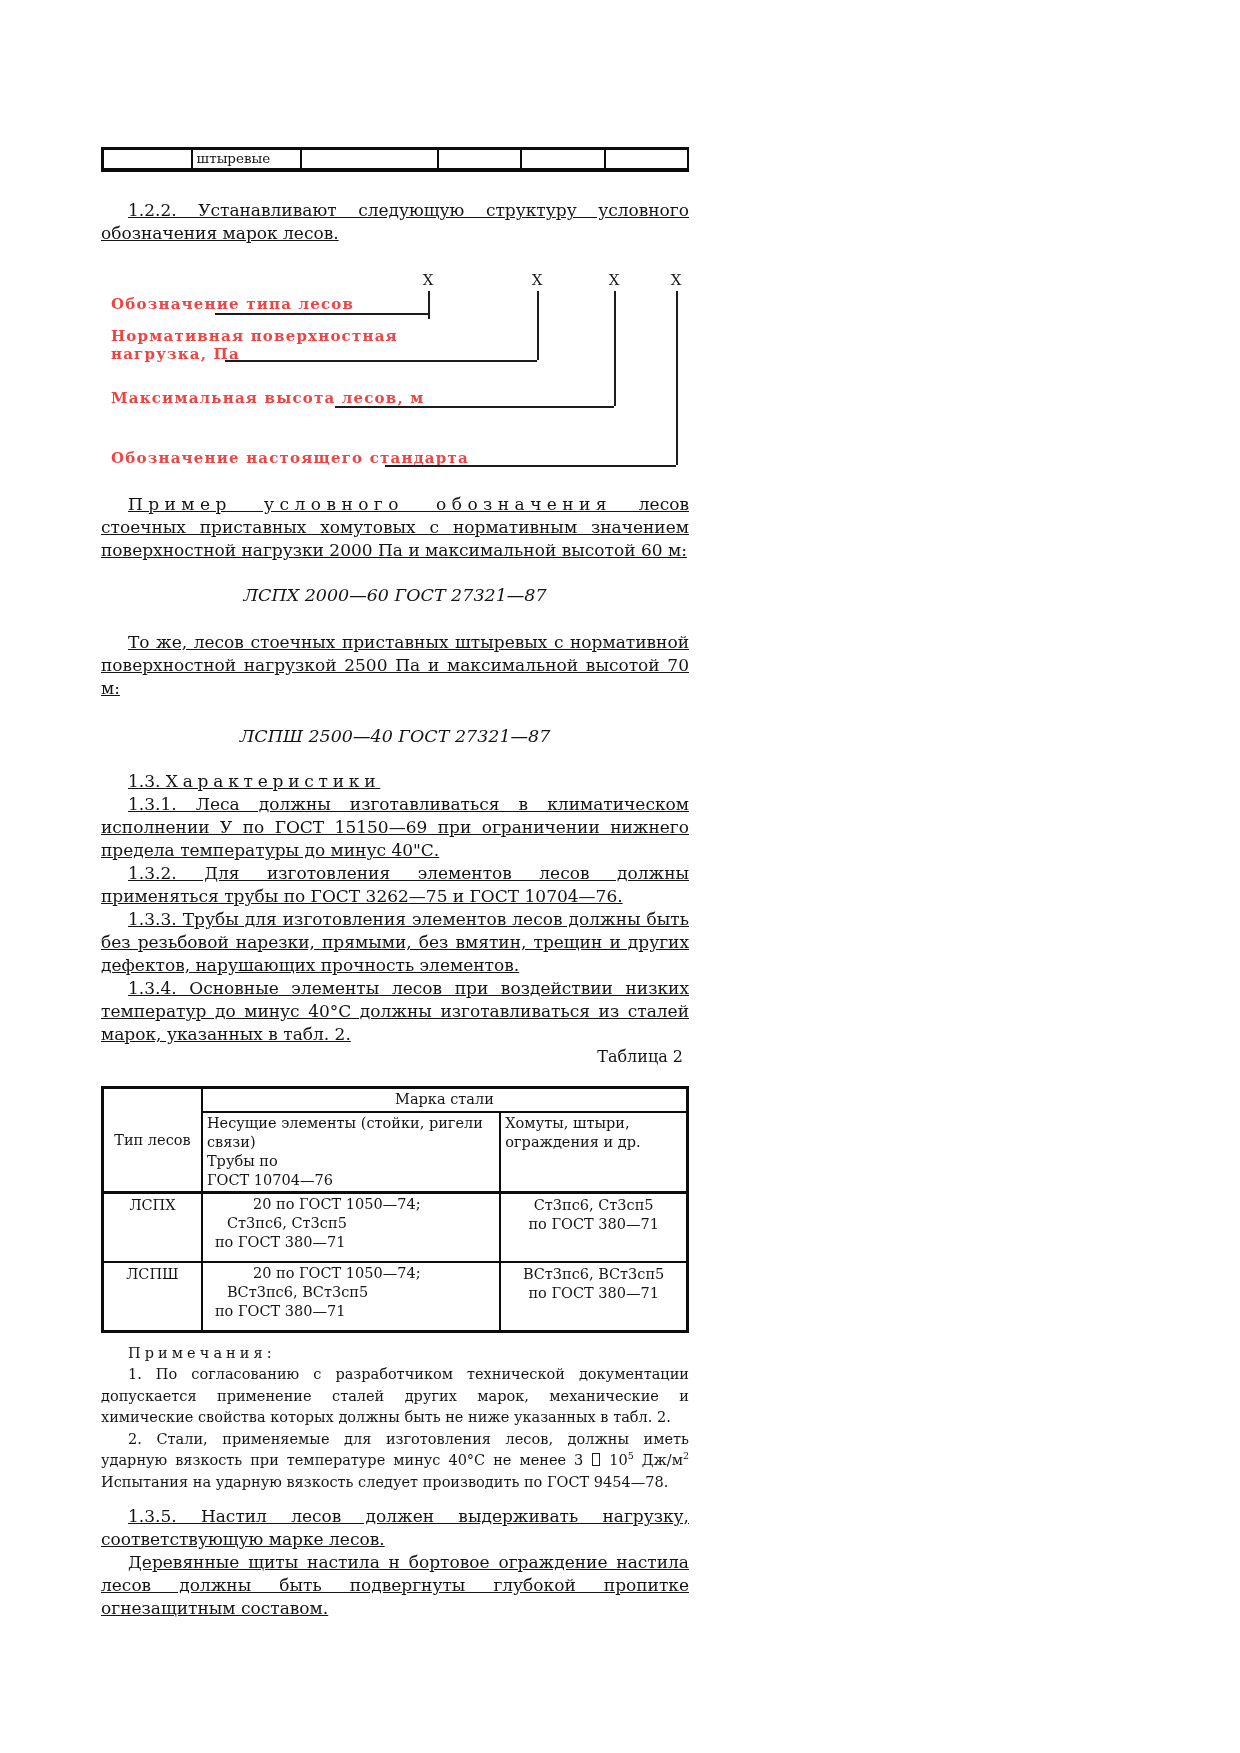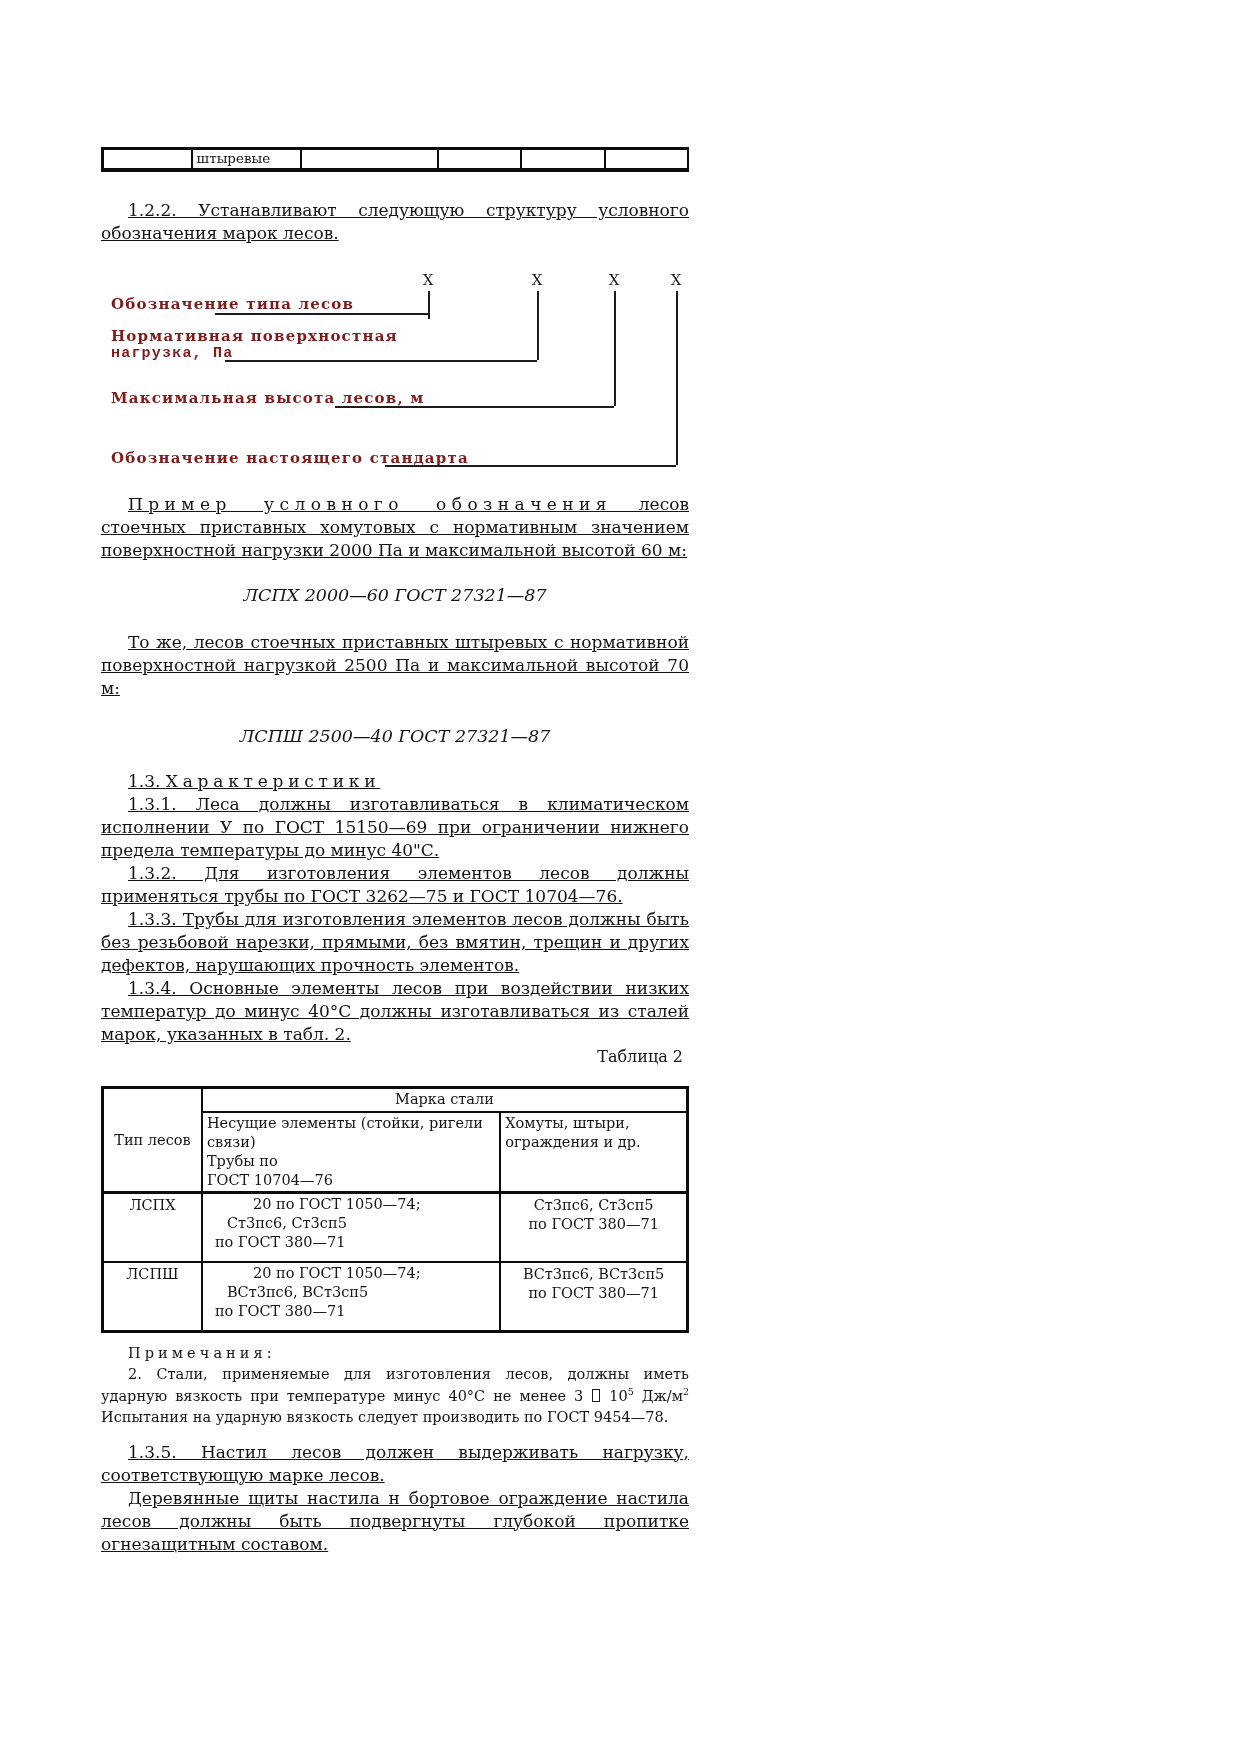--- a/index.html
+++ b/index.html
@@ -36,25 +36,25 @@
   .heading{text-align:left;}
   .code{
     margin:0;font-size:17.5px;line-height:23px;font-style:italic;
     text-align:center;text-indent:0;
   }
 
   
   .diagram{position:relative;margin-top:18px;height:210px;font-size:15px;}
   .dlabel{
     position:absolute;left:10px;white-space:nowrap;
-    letter-spacing:1.2px;font-weight:bold;color:#7f1d1d;
+    letter-spacing:1.2px;font-weight:bold;color:#ef4444;
   }
   .xm{position:absolute;top:8px;width:12px;text-align:center;font-size:15px;color:#1c1c1c;}
   .x1{left:321px;} .x2{left:430px;} .x3{left:507px;} .x4{left:569px;}
-  .l1{top:32px;} .l2a{top:64px;} .l2b{top:82px;font-family:Liberation Mono, monospace;} .l3{top:126px;} .l4{top:186px;}
+  .l1{top:32px;} .l2a{top:64px;} .l2b{top:82px;} .l3{top:126px;} .l4{top:186px;}
   .hline{position:absolute;height:1.5px;background:#1c1c1c;}
   .h1{left:114px;width:213px;top:50px;}
   .h2{left:124px;width:312px;top:97px;}
   .h3{left:234px;width:279px;top:143px;}
   .h4{left:284px;width:291px;top:202px;}
   .vline{position:absolute;width:1.5px;background:#1c1c1c;top:28px;}
   .v1{left:327px;height:28px;}
   .v2{left:436px;height:69px;}
   .v3{left:513px;height:115px;}
   .v4{left:575px;height:174px;}
@@ -203,20 +203,21 @@
         <td class="clamps">
           <div>ВСт3пс6, ВСт3сп5</div>
           <div>по ГОСТ 380—71</div>
         </td>
       </tr>
     </tbody>
       </table>
 
     <div class="m-notes">
       <p class="note-head"><span class="spaced2">Примечания:</span></p>
+      <p class="note">1. По согласованию с разработчиком технической документации допускается применение сталей других марок, механические и химические свойства которых должны быть не ниже указанных в табл. 2.</p>
       <p class="note"><span>2. Стали, применяемые для изготовления лесов, должны иметь ударную вязкость при температуре минус 40°С не менее 3 </span><span class="tofu">□</span><span> 10</span><sup>5</sup><span> Дж/м</span><sup>2</sup><span> Испытания на ударную вязкость следует производить по ГОСТ 9454—78.</span></p>
     </div>
 
     <p class="body-p m-p135">1.3.5. Настил лесов должен выдерживать нагрузку, соответствующую марке лесов.</p>
     <p class="body-p">Деревянные щиты настила н бортовое ограждение настила лесов должны быть подвергнуты глубокой пропитке огнезащитным составом.</p>
 
   </div>
 </div>
 
 </body></html>

